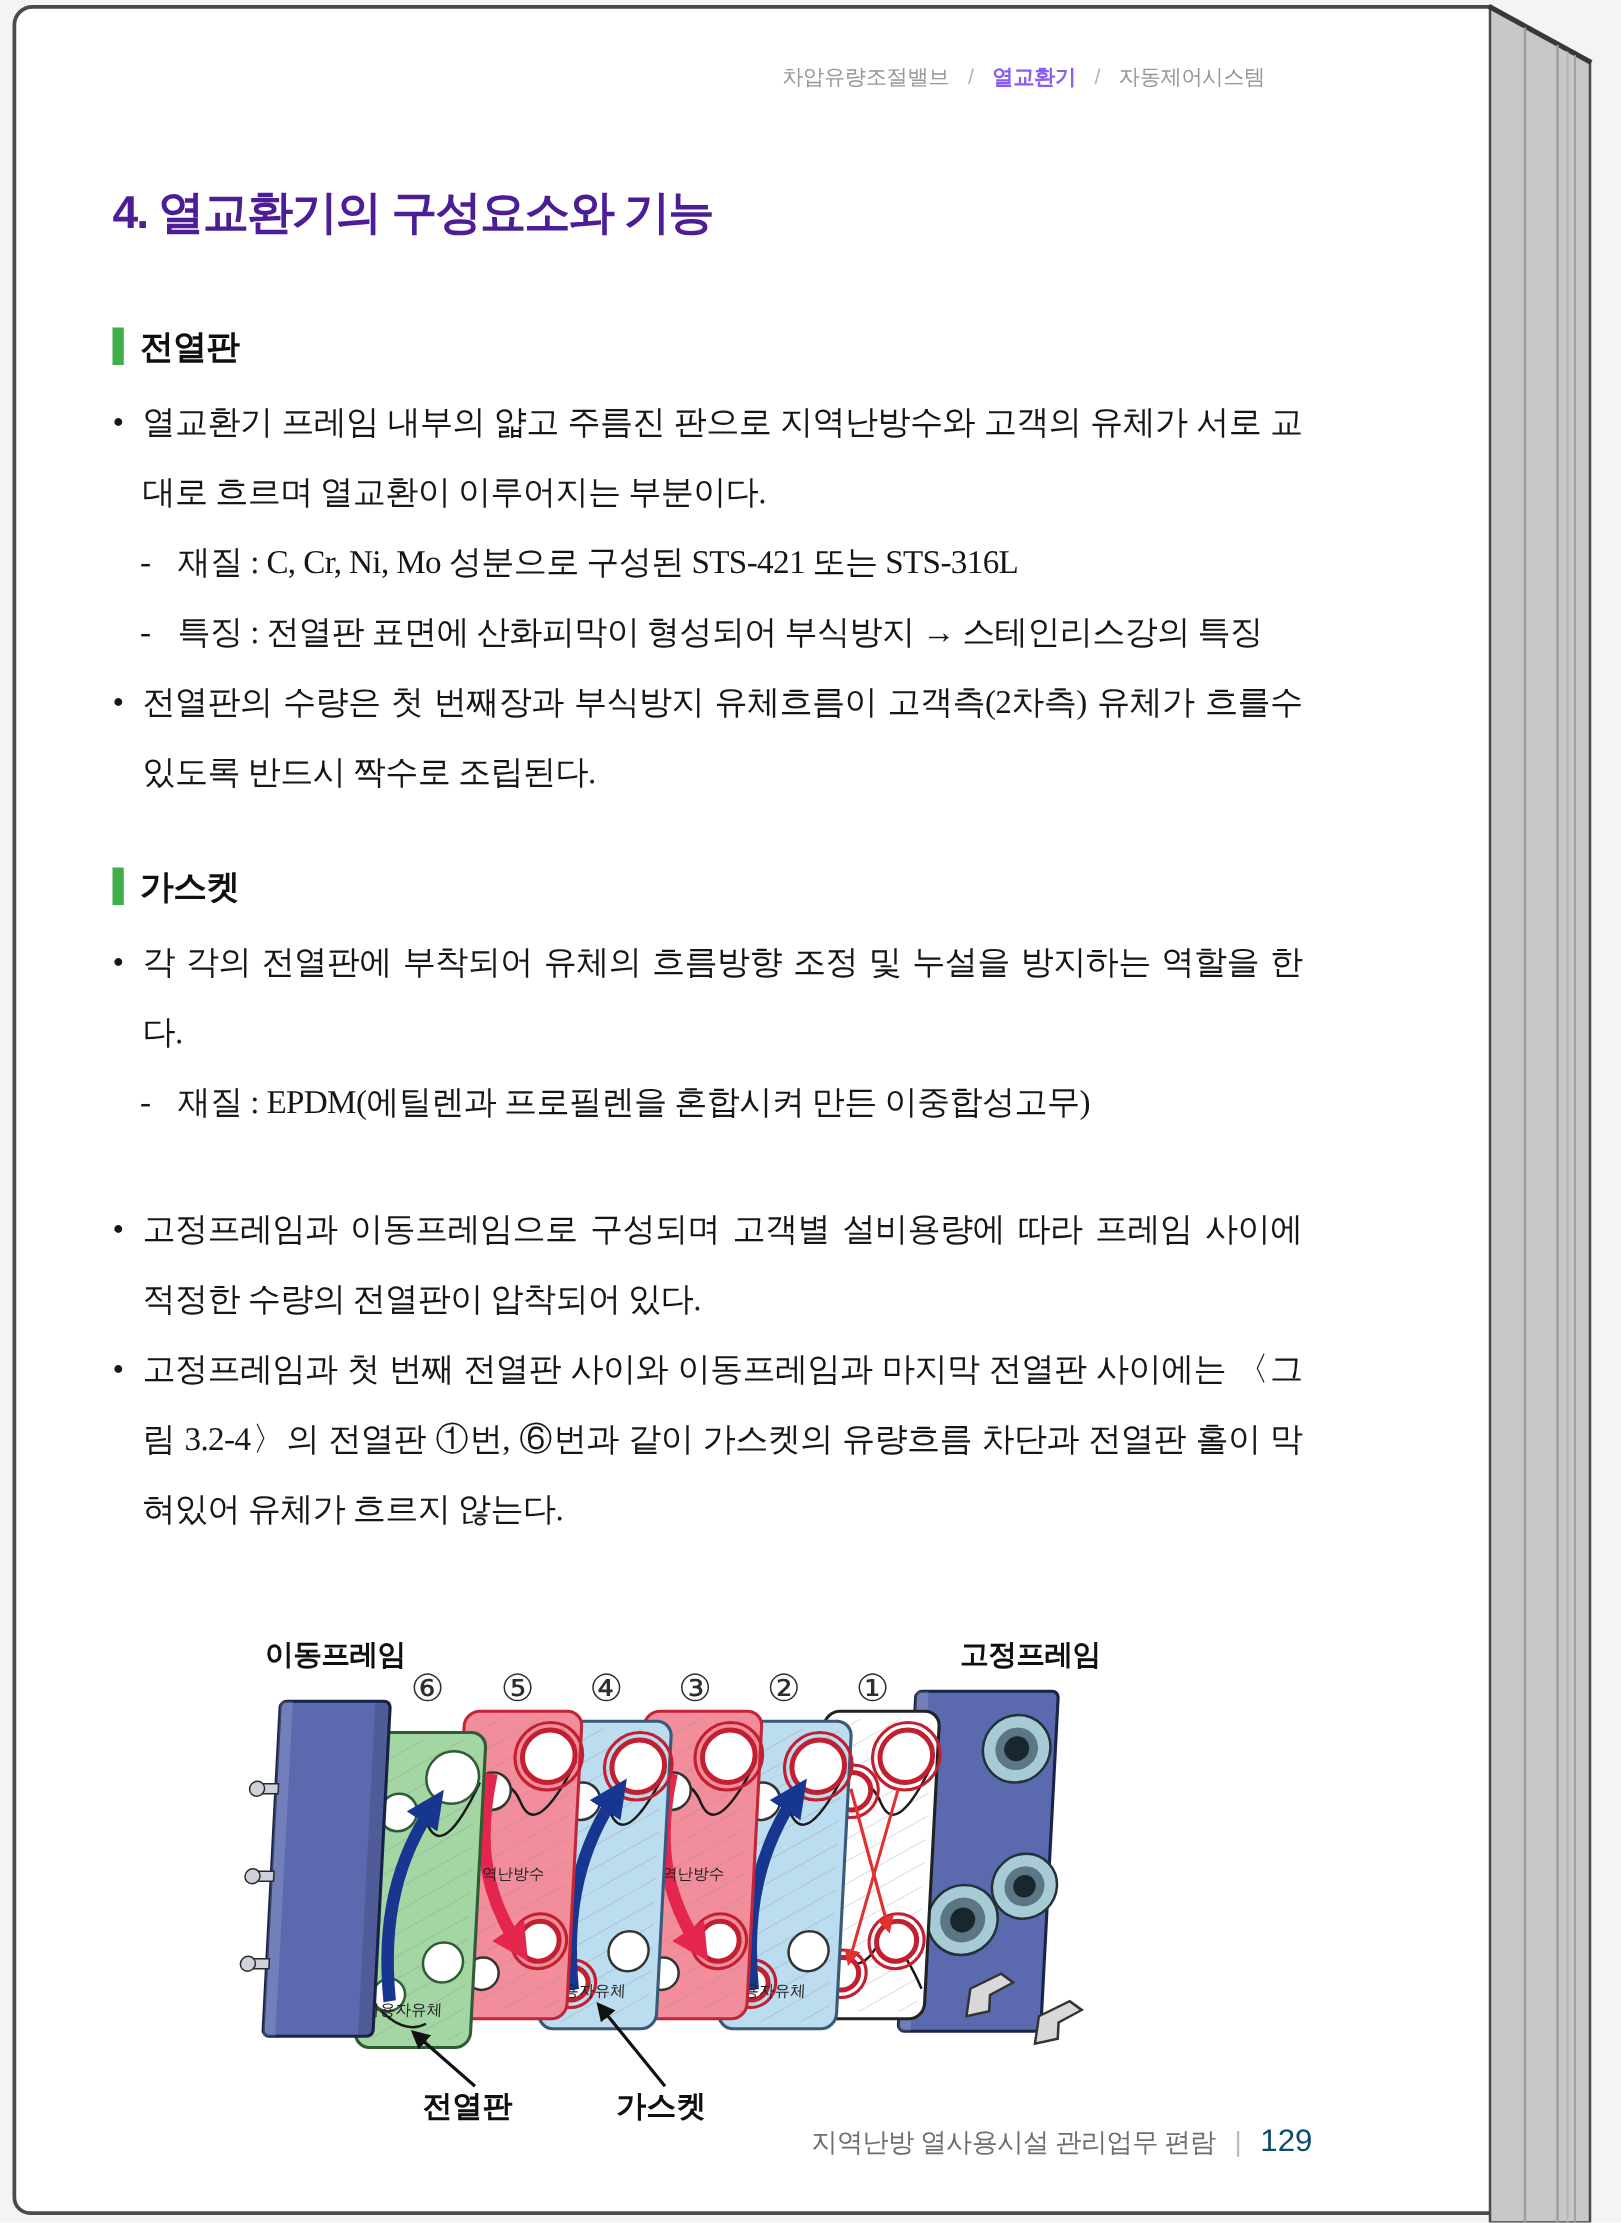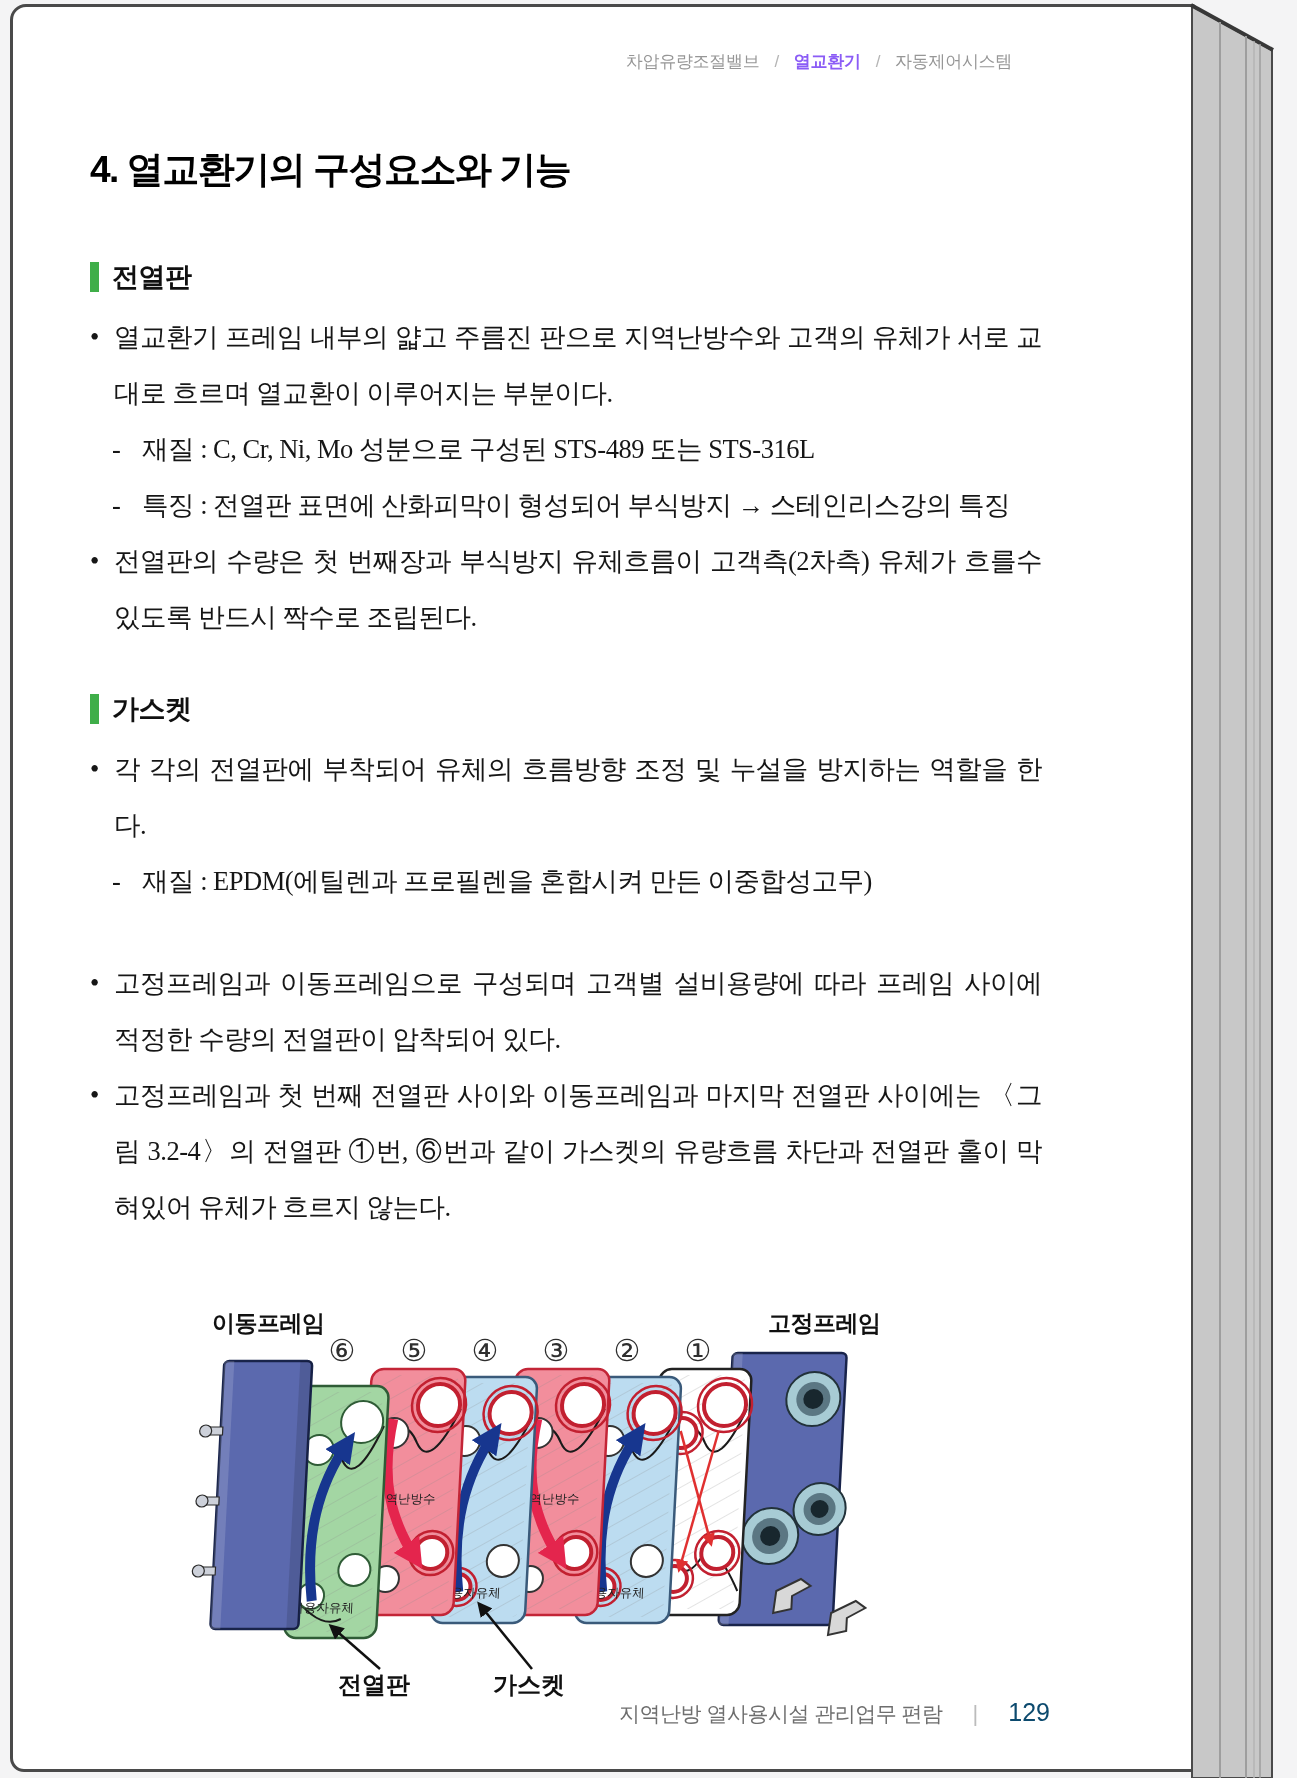--- a/index.html
+++ b/index.html
@@ -17,21 +17,21 @@
   .content{position:absolute;left:90px;top:4px;width:952px;}
 
   .breadcrumb{
     margin-top:46px;display:flex;justify-content:flex-end;align-items:baseline;
     gap:15px;font-size:17px;color:#969696;padding-right:30px;letter-spacing:-0.3px;
   }
   .breadcrumb .current{color:#8b5cf6;font-weight:bold;}
   .breadcrumb .sep{color:#b5b5b5;}
 
   .page-title{
-    margin-top:72px;font-size:37px;font-weight:bold;color:#000000;letter-spacing:-1.5px;
+    margin-top:72px;font-size:37px;font-weight:bold;color:#4c1d95;letter-spacing:-1.5px;
   }
 
   .section{margin-top:46px;}
   .section.first{margin-top:64px;}
   .sec-head{display:flex;align-items:center;gap:13px;margin-bottom:14px;}
   .sec-bar{width:9px;height:30px;background:#3fae49;flex:none;}
   .sec-title{font-size:27px;font-weight:bold;color:#101010;letter-spacing:-0.5px;}
 
   .item{display:flex;font-family:"Liberation Serif", serif;font-size:26.5px;line-height:56px;color:#161616;}
   .item .mk{flex:0 0 24px;}
@@ -47,21 +47,21 @@
   .fig-caption{padding:0 26px;font-size:25px;font-weight:bold;color:#56b05c;white-space:nowrap;letter-spacing:-0.5px;}
   .diagram{display:block;margin:2px 0 0 2px;}
   .diagram text{font-family:"Liberation Sans", sans-serif;}
   .dg-frame-label{font-size:23px;font-weight:bold;fill:#101010;letter-spacing:-0.5px;}
   .dg-number{font-size:30px;fill:#2e2e2e;font-family:"DejaVu Sans", sans-serif;}
   .dg-plate-label{font-size:12.5px;fill:#222;}
   .dg-callout{font-size:24px;font-weight:bold;fill:#101010;}
 
   .footer{
     position:absolute;right:247px;bottom:50px;
-    display:flex;align-items:baseline;gap:30px;
+    display:flex;align-items:baseline;gap:15px;
   }
   .footer-text{font-size:21px;color:#6e6e6e;letter-spacing:-0.5px;}
   .footer-sep{font-size:22px;color:#bcbcbc;}
   .footer-page{font-size:25px;color:#0c4a6e;}
 </style>
 </head>
 <body>
 
 <div class="sheet"></div>
 
@@ -90,21 +90,21 @@
     <div class="sec-head">
       <span class="sec-bar"></span>
       <span class="sec-title">전열판</span>
     </div>
     <div class="item bullet">
       <span class="mk">•</span>
       <p>열교환기 프레임 내부의 얇고 주름진 판으로 지역난방수와 고객의 유체가 서로 교대로 흐르며 열교환이 이루어지는 부분이다.</p>
     </div>
     <div class="item dash">
       <span class="mk">-</span>
-      <p>재질 : C, Cr, Ni, Mo 성분으로 구성된 STS-489 또는 STS-316L</p>
+      <p>재질 : C, Cr, Ni, Mo 성분으로 구성된 STS-421 또는 STS-316L</p>
     </div>
     <div class="item dash">
       <span class="mk">-</span>
       <p>특징 : 전열판 표면에 산화피막이 형성되어 부식방지 → 스테인리스강의 특징</p>
     </div>
     <div class="item bullet">
       <span class="mk">•</span>
       <p>전열판의 수량은 첫 번째장과 부식방지 유체흐름이 고객측(2차측) 유체가 흐를수 있도록 반드시 짝수로 조립된다.</p>
     </div>
   </div>

